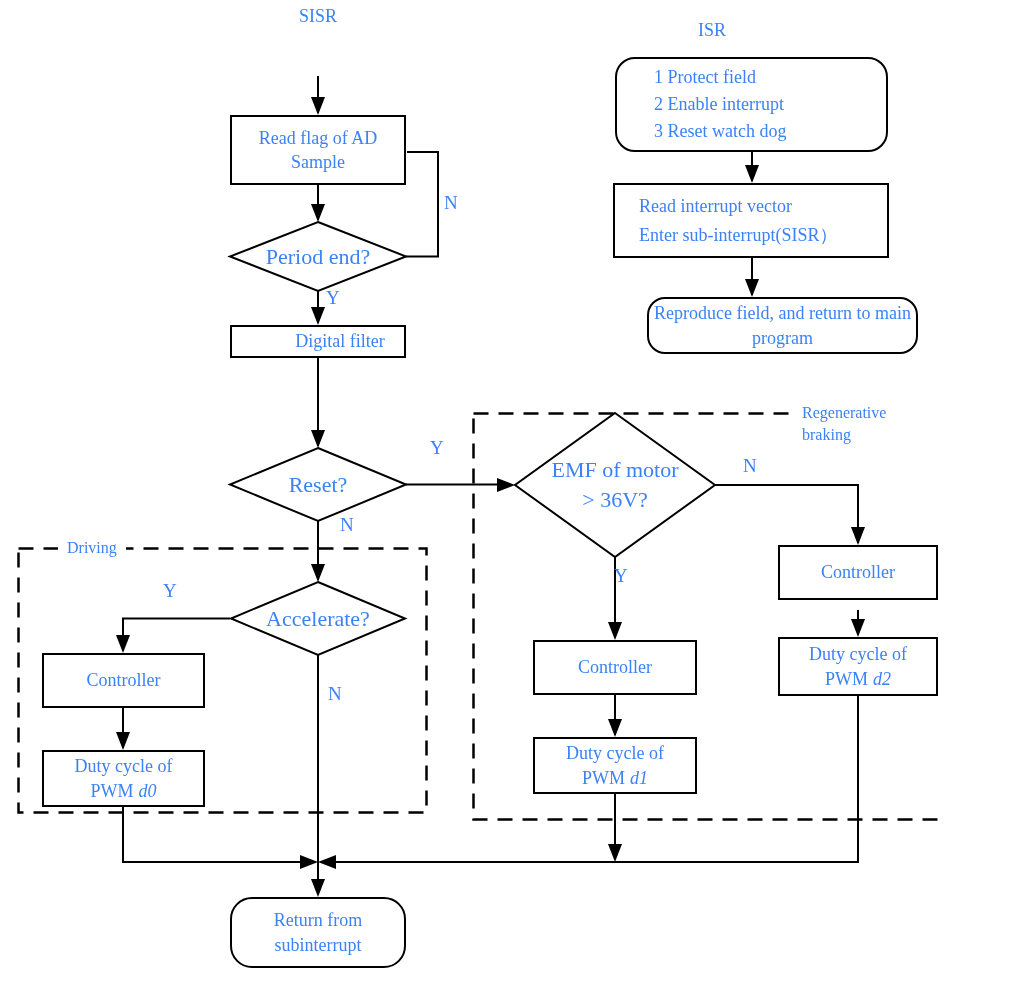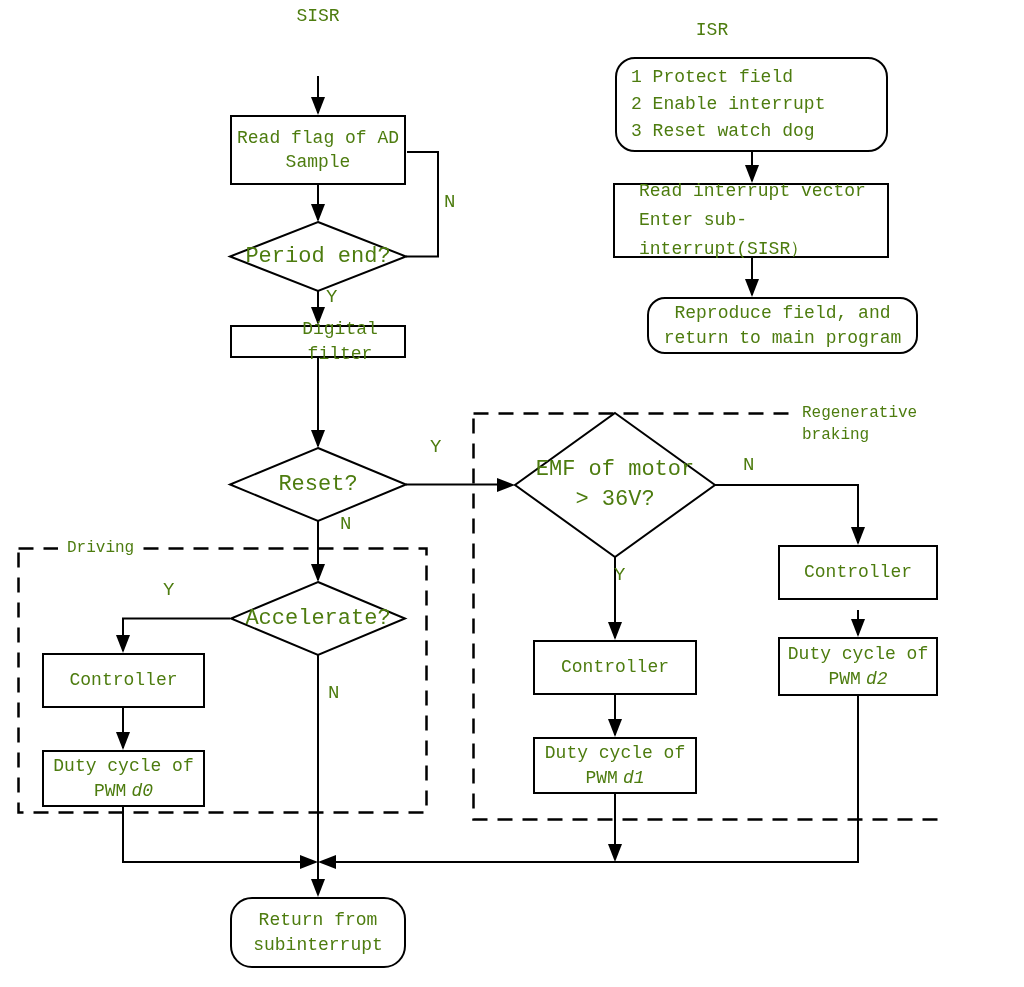--- a/index.html
+++ b/index.html
@@ -1,18 +1,18 @@
 <!DOCTYPE html>
 <html><head>
 <meta charset="utf-8">
 <style>
   html,body{margin:0;padding:0;background:#fff;}
   #stage{
     position:relative;width:940px;height:987px;background:#fff;
-    font-family:Liberation Mono, monospace;color:#4d7c0f;overflow:hidden;
+    font-family:Liberation Serif, serif;color:#3b82f6;overflow:hidden;
   }
   #wires{position:absolute;left:0;top:0;}
   .node{
     position:absolute;box-sizing:border-box;background:#fff;border:2px solid #000;
     display:flex;flex-direction:column;align-items:center;justify-content:center;
     text-align:center;font-size:18px;line-height:1.35;
   }
   .stadium{border-radius:17px;}
   .round{border-radius:20px;}
   .left-align{align-items:flex-start;text-align:left;}
@@ -145,21 +145,21 @@
 
   <div class="node" style="left:778px;top:545px;width:160px;height:55px;">
     <span>Controller</span>
   </div>
 
   <div class="node" style="left:778px;top:637px;width:160px;height:59px;">
     <span class="ln">Duty cycle of</span>
     <span class="ln"><span>PWM</span><span class="var">d2</span></span>
   </div>
 
-  <div class="node round left-align" style="left:615px;top:57px;width:273px;height:95px;padding-left:14px;line-height:1.5;">
+  <div class="node round left-align" style="left:615px;top:57px;width:273px;height:95px;padding-left:37px;line-height:1.5;">
     <span class="ln">1 Protect field</span>
     <span class="ln">2 Enable interrupt</span>
     <span class="ln">3 Reset watch dog</span>
   </div>
 
   <div class="node left-align" style="left:613px;top:183px;width:276px;height:75px;padding-left:24px;line-height:1.6;">
     <span class="ln">Read interrupt vector</span>
     <span class="ln">Enter sub-interrupt(SISR）</span>
   </div>
 

